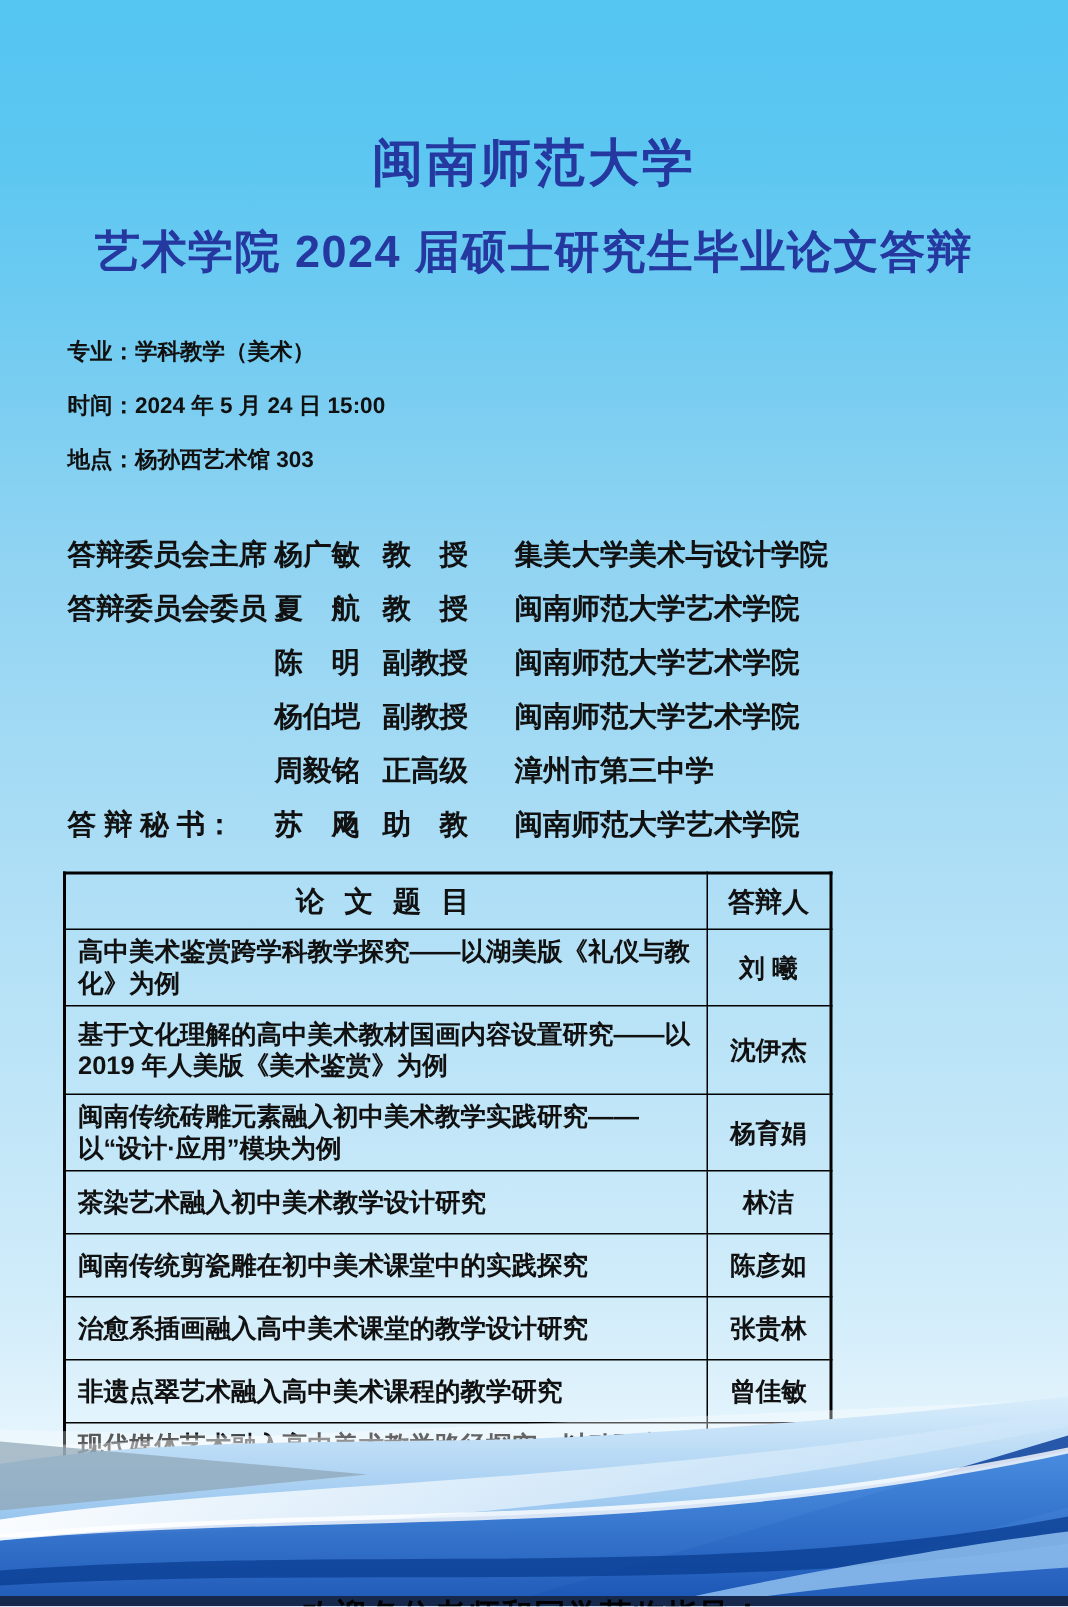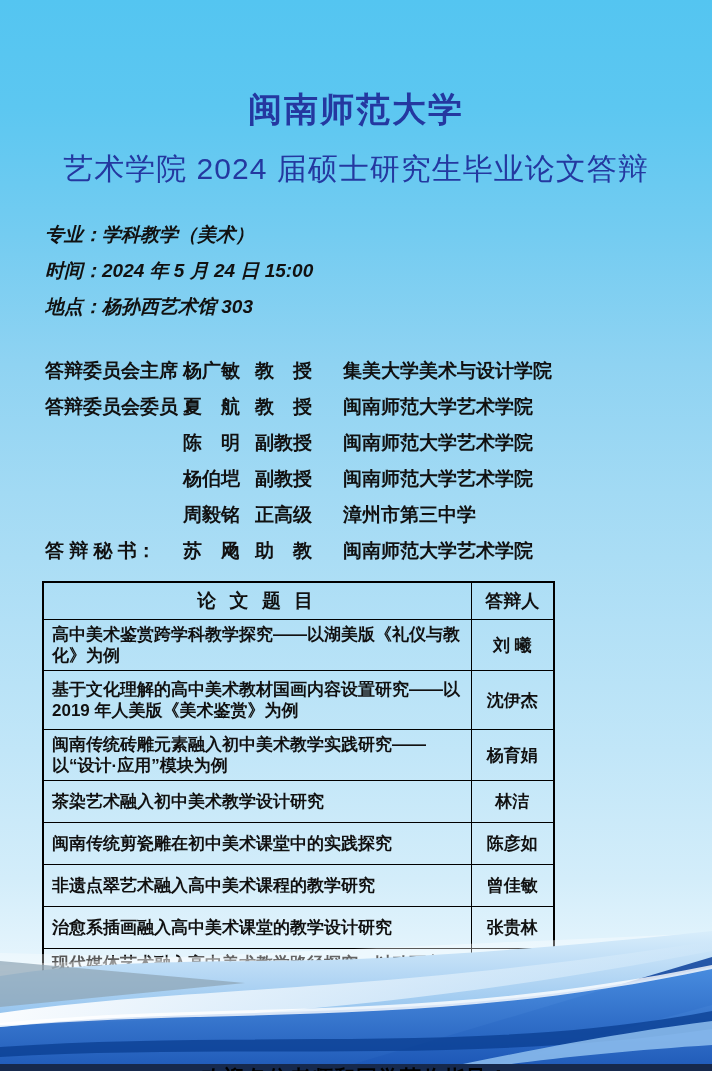--- a/index.html
+++ b/index.html
@@ -18,31 +18,30 @@
     text-align:center;
     font-size:34px;line-height:34px;
     font-weight:700;
     color:#2438a0;
     letter-spacing:2px;
   }
   .page-subtitle{
     margin:26px 0 0 0;
     text-align:center;
     font-size:30px;line-height:34px;
-    font-weight:400;
+    font-weight:700;
     color:#2438a0;
     letter-spacing:1px;
   }
   .info-block{margin:38px 0 0 45px;}
   .info-line{
-    font-size:19px;line-height:22px;
+    font-size:15px;line-height:22px;
     font-weight:700;color:#111;
     margin-bottom:14px;
     white-space:pre;
-    font-style:italic;
   }
   .committee-block{margin:42px 0 0 45px;}
   .committee-row{
     display:flex;
     font-size:19px;line-height:22px;
     font-weight:700;color:#111;
     margin-bottom:14px;
     white-space:pre;
   }
   .c-label{width:138px;flex:none;}
@@ -156,26 +155,26 @@
       </tr>
       <tr class="row-short">
         <td class="cell-title">茶染艺术融入初中美术教学设计研究</td>
         <td class="cell-defender">林洁</td>
       </tr>
       <tr class="row-short">
         <td class="cell-title">闽南传统剪瓷雕在初中美术课堂中的实践探究</td>
         <td class="cell-defender">陈彦如</td>
       </tr>
       <tr class="row-short">
+        <td class="cell-title">治愈系插画融入高中美术课堂的教学设计研究</td>
+        <td class="cell-defender">张贵林</td>
+      </tr>
+      <tr class="row-short">
         <td class="cell-title">非遗点翠艺术融入高中美术课程的教学研究</td>
         <td class="cell-defender">曾佳敏</td>
-      </tr>
-      <tr class="row-short">
-        <td class="cell-title">治愈系插画融入高中美术课堂的教学设计研究</td>
-        <td class="cell-defender">张贵林</td>
       </tr>
       <tr class="row-short">
         <td class="cell-title">现代媒体艺术融入高中美术教学路径探究—以动画方向为例</td>
         <td class="cell-defender">刘佳静</td>
       </tr>
       <tr class="row-short">
         <td class="cell-title">基于“文化理解”素养的高中美术鉴赏教学策略研究——以《韩熙载夜宴图》为例</td>
         <td class="cell-defender">密淑康</td>
       </tr>
     </tbody>

